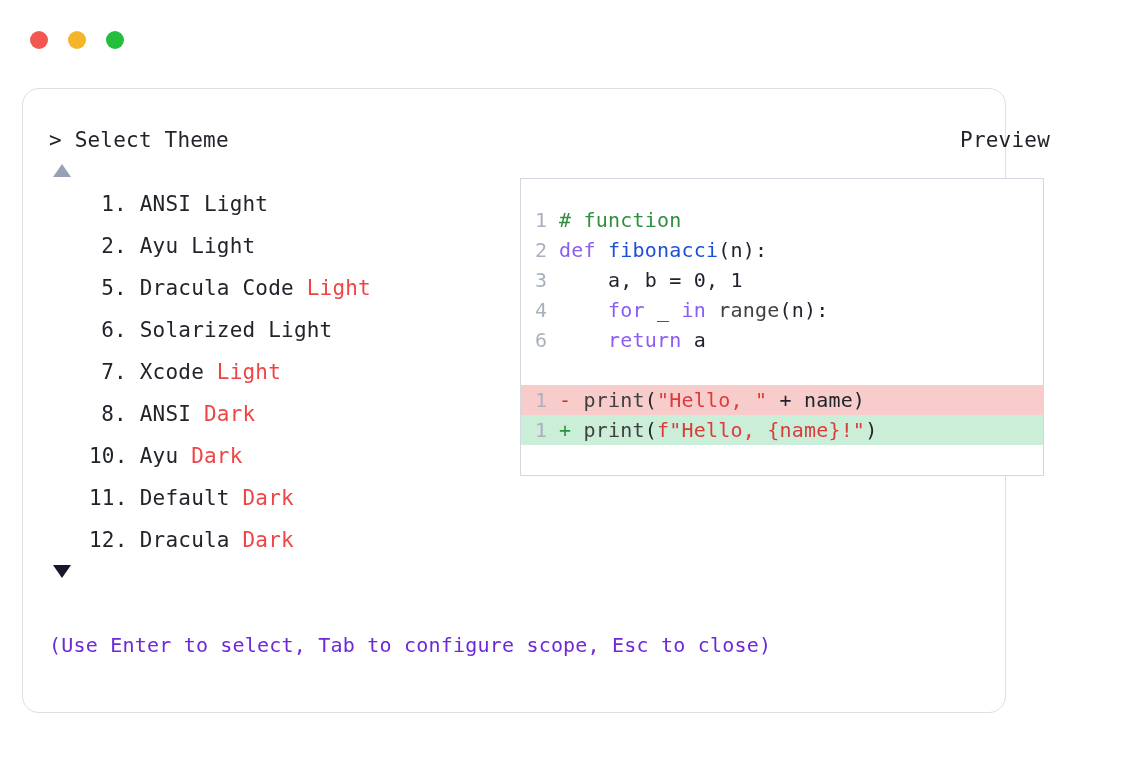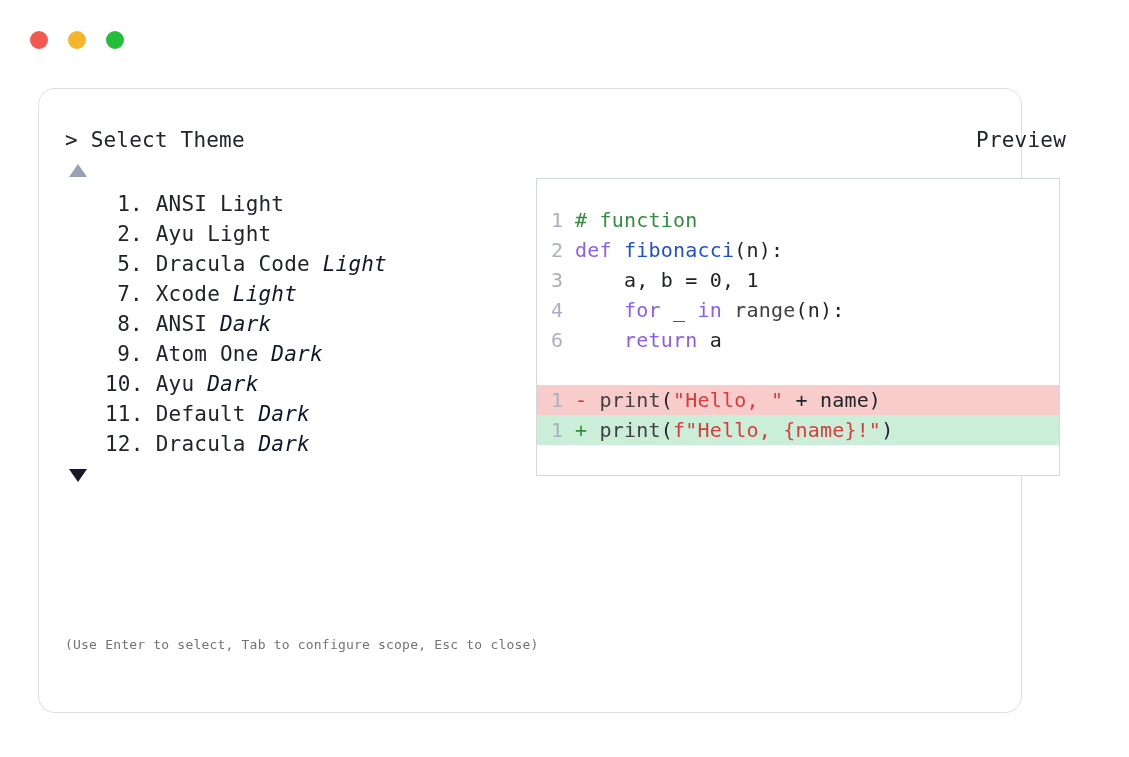--- a/index.html
+++ b/index.html
@@ -29,21 +29,21 @@
     height: 18px;
     border-radius: 50%;
   }
   .dot-red    { background: #f2584f; }
   .dot-yellow { background: #f5b52b; }
   .dot-green  { background: #24be3c; }
 
   
   .card {
     position: absolute;
-    left: 38px;
+    left: 22px;
     top: 88px;
     width: 984px;
     height: 625px;
     box-sizing: border-box;
     background: #ffffff;
     border: 1.5px solid #dcdfe5;
     border-radius: 17px;
   }
 
   
@@ -94,57 +94,57 @@
   }
   .theme-row {
     position: relative;
     height: 30px;
     line-height: 30px;
     font-size: 21px;
     letter-spacing: 0.2px;
     white-space: pre;
     color: #22242c;
     padding-left: 40px;
+    margin-top: 12px;
   }
   .bullet {
     position: absolute;
     left: 5px;
     top: 11px;
     width: 11px;
     height: 11px;
     border-radius: 50%;
     background: #3aa853;
     display: none;
   }
   .theme-row.selected .bullet { display: block; }
   .theme-row .idx {
     display: inline-block;
     width: 3ch;
     text-align: right;
   }
   .theme-row .dotsep { display: inline-block; }
   .theme-row .tname { }
   .theme-row .variant {
-    color: #0f172a;
-    font-style: italic;
+    color: #ef4444;
   }
   .theme-row.selected .idx,
   .theme-row.selected .dotsep,
   .theme-row.selected .tname,
   .theme-row.selected .variant {
     color: #3aa853;
   }
 
   .hint {
     position: absolute;
     left: 26px;
     top: 542px;
-    font-size: 13px;
+    font-size: 20px;
     line-height: 28px;
-    color: #737373;
+    color: #6d28d9;
     letter-spacing: 0.2px;
     white-space: pre;
   }
 
   
   .right-pane {
     position: absolute;
     left: 497px;
     top: 36px;
     width: 530px;
@@ -213,23 +213,23 @@
 <div class="card">
   <div class="panes">
 
     <div class="left-pane">
       <div class="prompt-line"><span>&gt;</span> <span>Select Theme</span></div>
       <div class="scroll-arrow up"></div>
       <div class="theme-list" id="theme-list">
           <div class="theme-row"><span class="idx">1.</span><span class="dotsep"> </span><span class="tname">ANSI Light</span></div>
           <div class="theme-row"><span class="idx">2.</span><span class="dotsep"> </span><span class="tname">Ayu Light</span></div>
           <div class="theme-row"><span class="idx">5.</span><span class="dotsep"> </span><span class="tname">Dracula Code</span><span class="variant"> Light</span></div>
+          <div class="theme-row"><span class="idx">6.</span><span class="dotsep"> </span><span class="tname">Solarized Light</span></div>
           <div class="theme-row"><span class="idx">7.</span><span class="dotsep"> </span><span class="tname">Xcode</span><span class="variant"> Light</span></div>
           <div class="theme-row"><span class="idx">8.</span><span class="dotsep"> </span><span class="tname">ANSI</span><span class="variant"> Dark</span></div>
-          <div class="theme-row"><span class="idx">9.</span><span class="dotsep"> </span><span class="tname">Atom One</span><span class="variant"> Dark</span></div>
           <div class="theme-row"><span class="idx">10.</span><span class="dotsep"> </span><span class="tname">Ayu</span><span class="variant"> Dark</span></div>
           <div class="theme-row"><span class="idx">11.</span><span class="dotsep"> </span><span class="tname">Default</span><span class="variant"> Dark</span></div>
           <div class="theme-row"><span class="idx">12.</span><span class="dotsep"> </span><span class="tname">Dracula</span><span class="variant"> Dark</span></div>
         </div>
       <div class="scroll-arrow down"></div>
     </div>
 
     <div class="hint">(Use Enter to select, Tab to configure scope, Esc to close)</div>
 
     <div class="right-pane">

